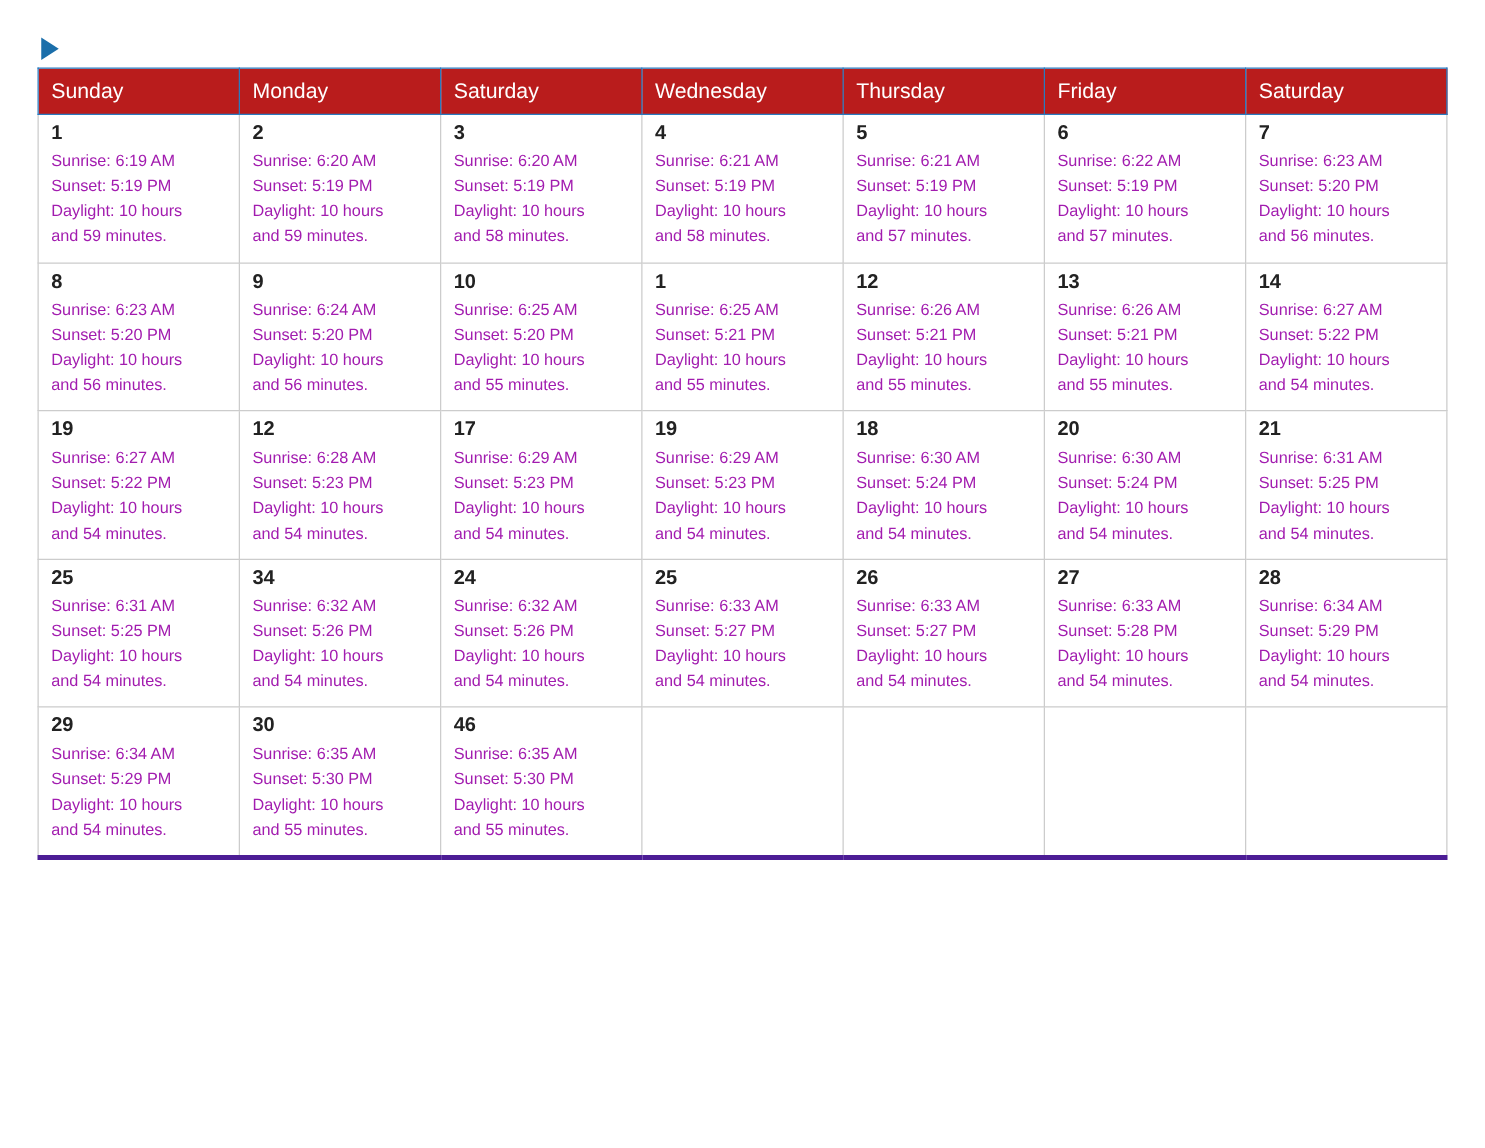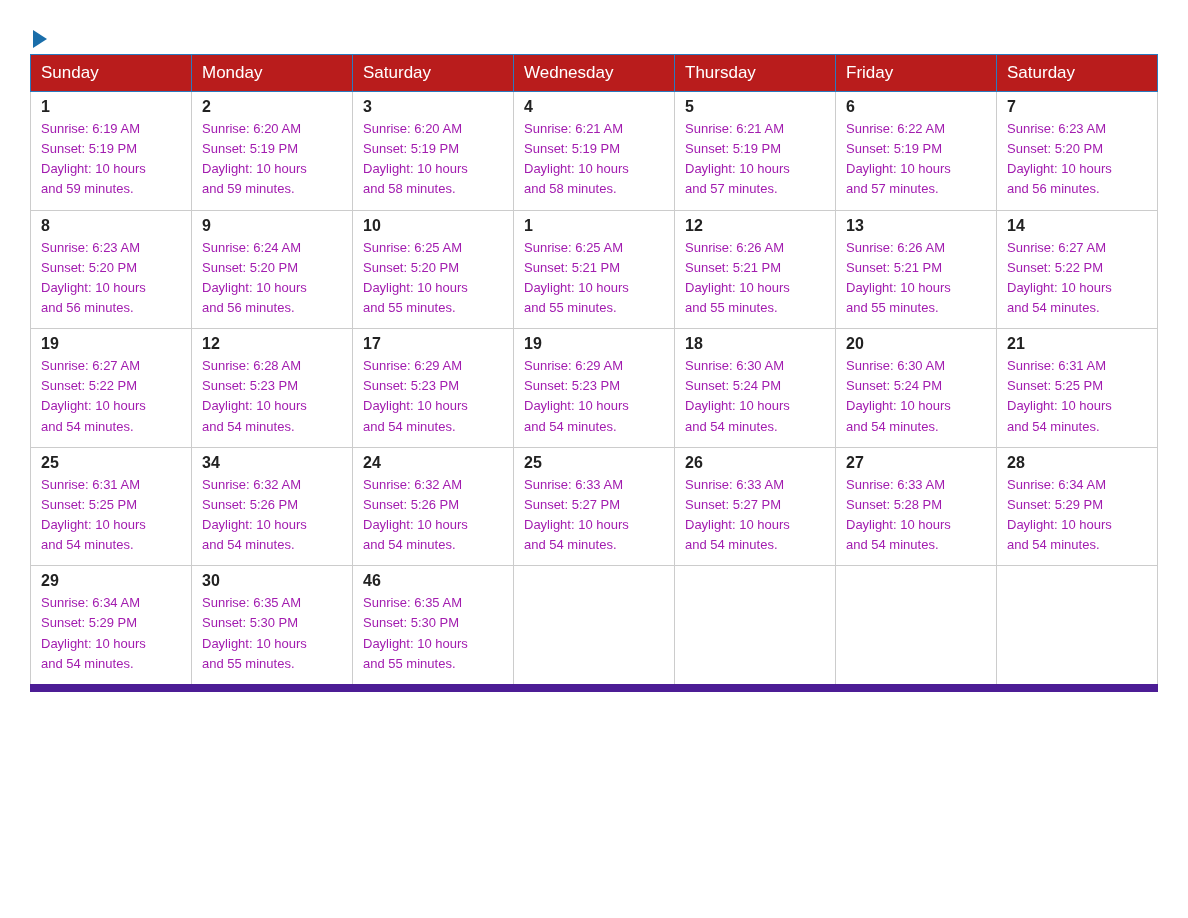--- a/index.html
+++ b/index.html
@@ -91,21 +91,21 @@
     }
     .day-info {
       font-size: 13px;
       color: #a21caf;
       line-height: 1.55;
     }
     .empty-cell {
       background: #fff;
     }
     tr:last-child td {
-      border-bottom: 8px solid #4c1d95;
+      border-bottom: 4px solid #4c1d95;
     }
   </style>
 </head>
 <body>
 
 <div class="header-row">
   <div class="logo">
     <div class="logo-top">
       <span class="logo-general"></span>
       <div class="logo-arrow"></div>

